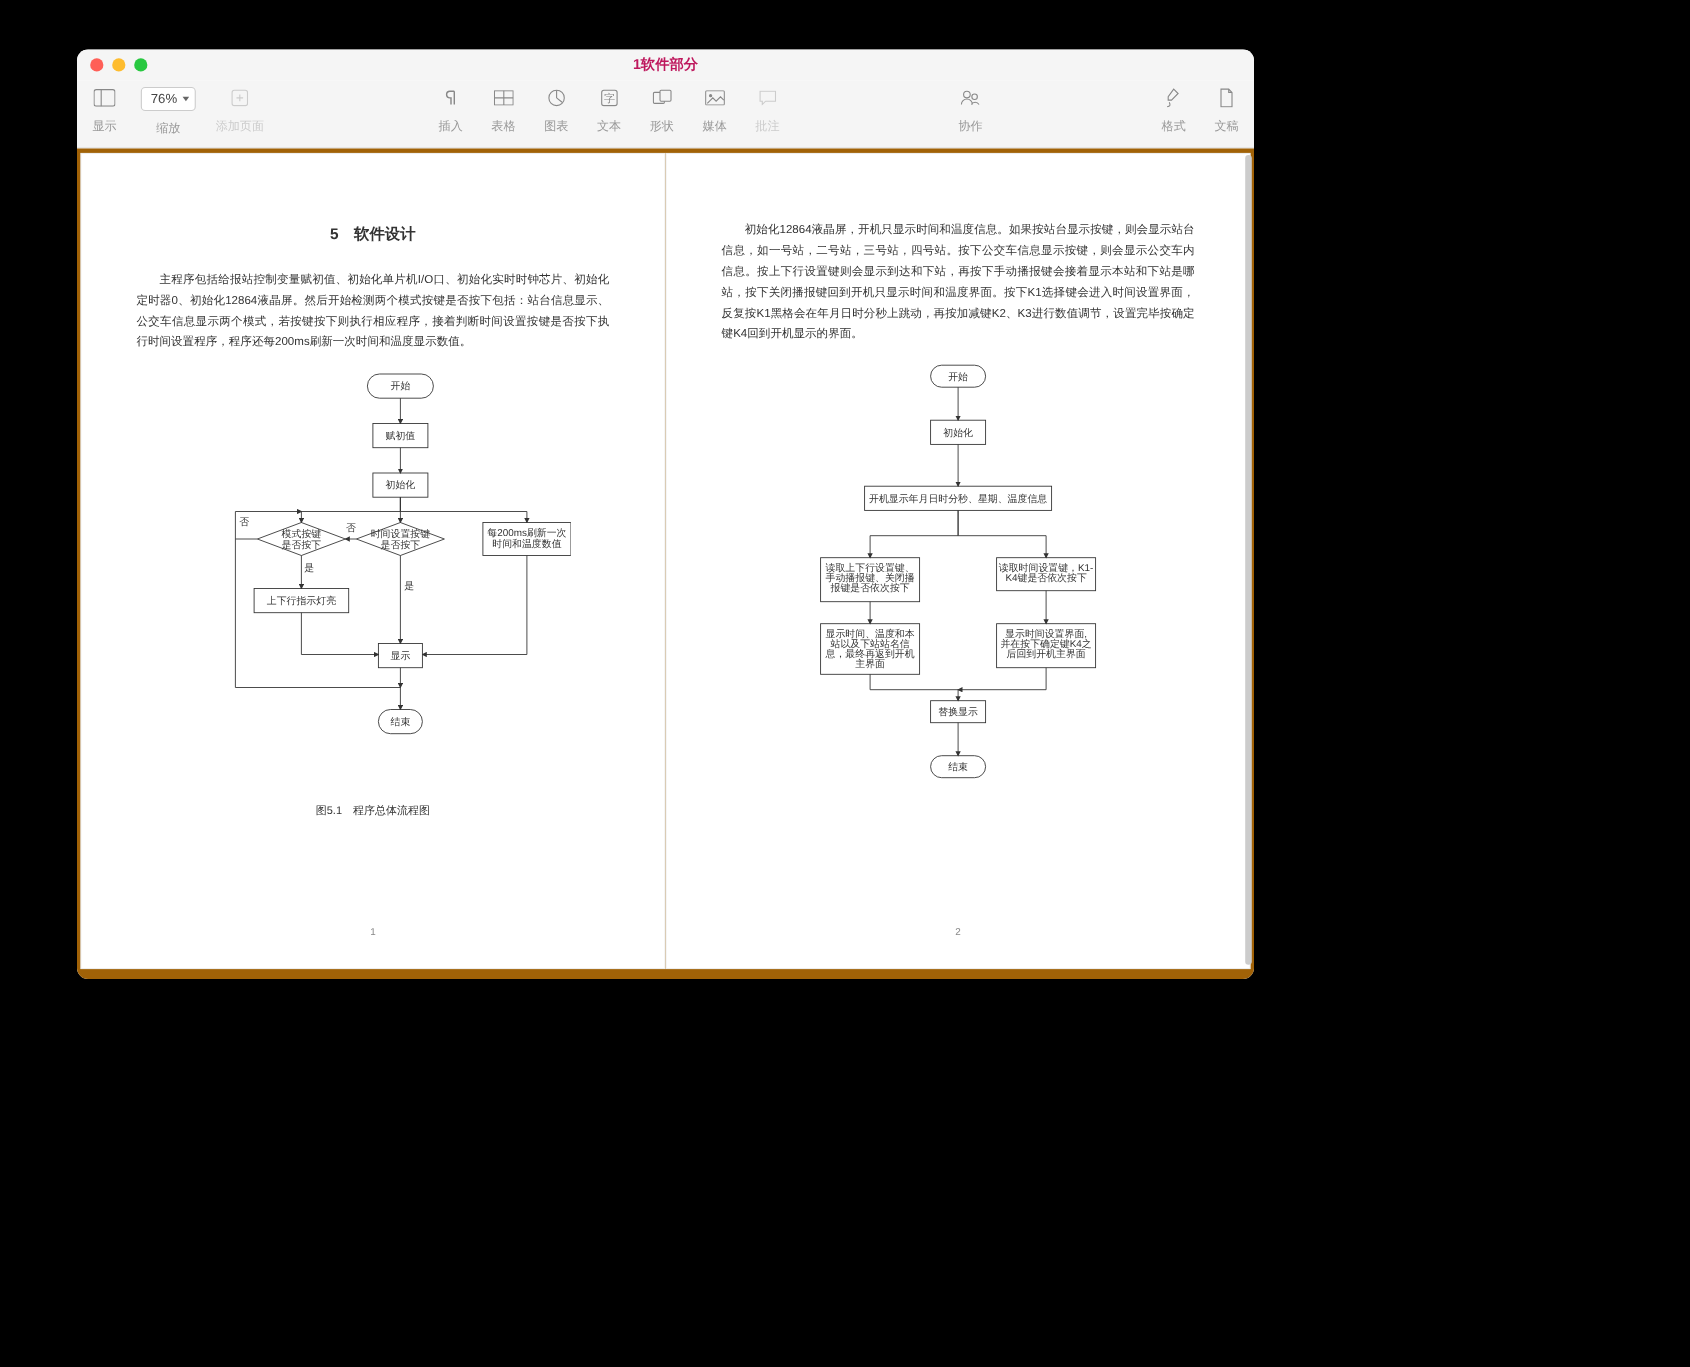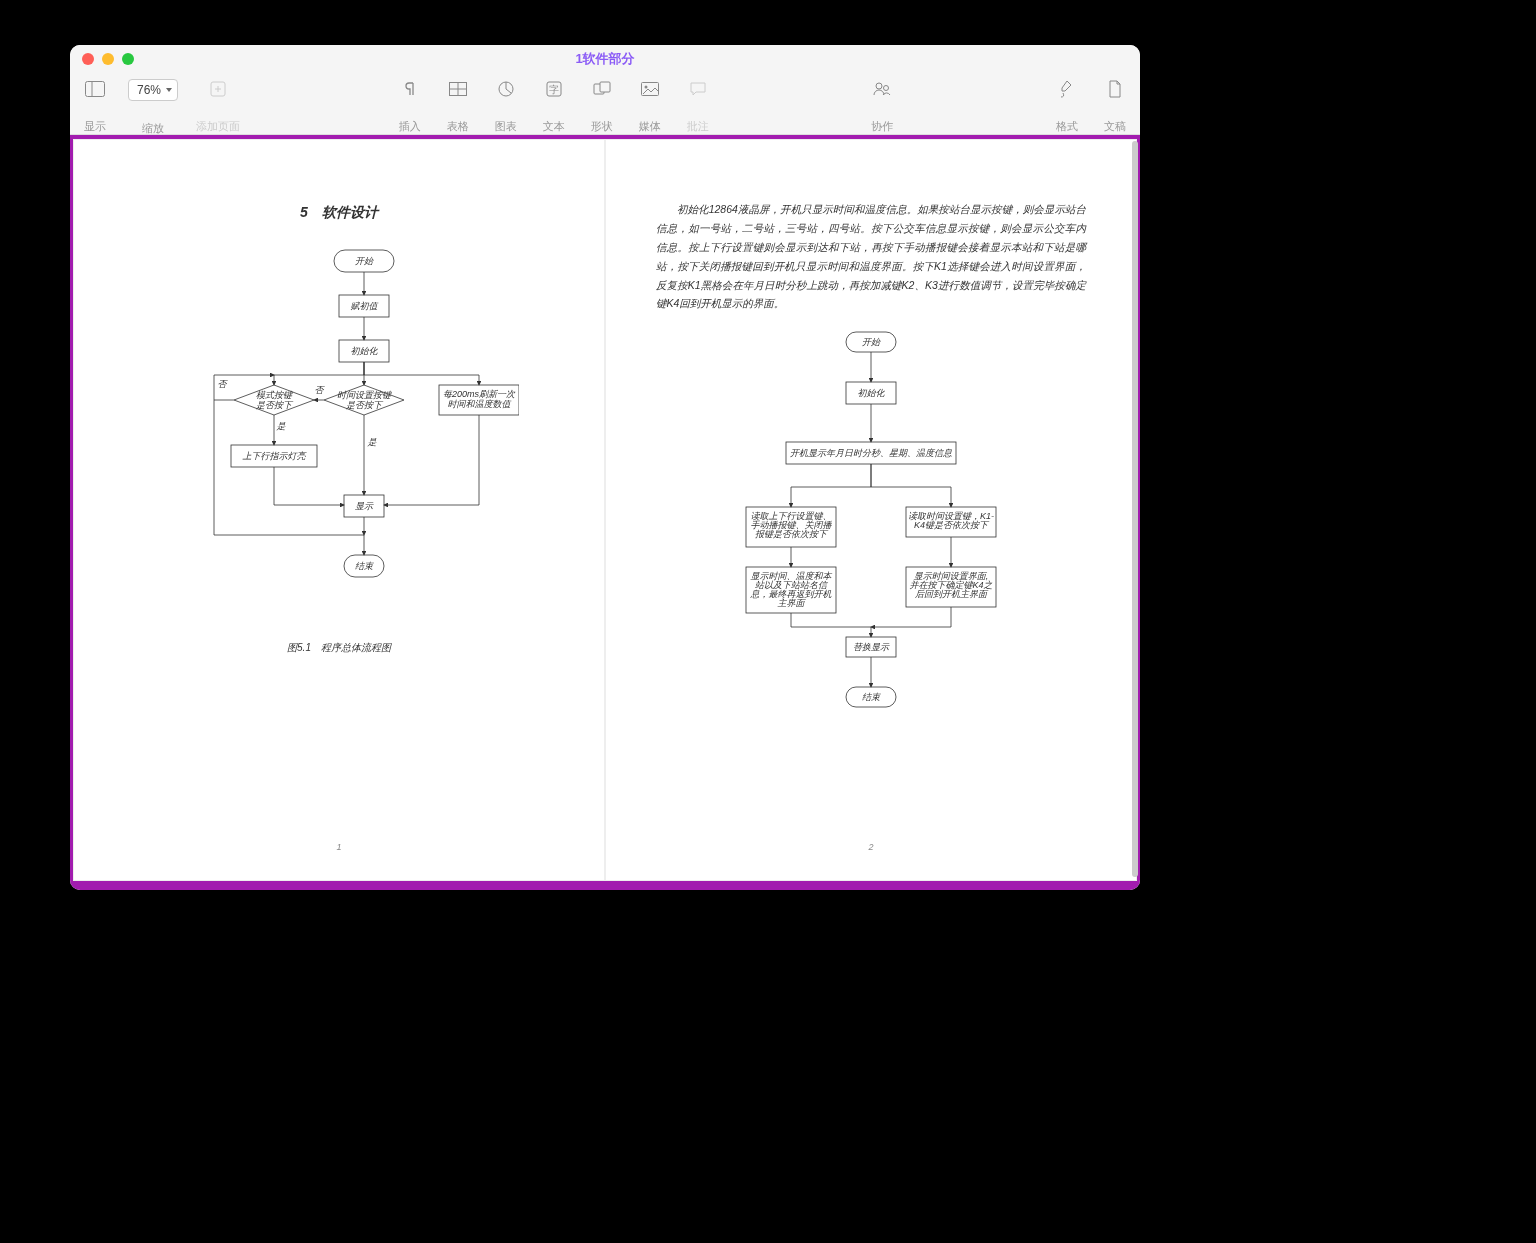--- a/index.html
+++ b/index.html
@@ -35,36 +35,36 @@
   .light { width: 12px; height: 12px; border-radius: 50%; }
   .red { background: #ff5f57; }
   .yellow { background: #febc2e; }
   .green { background: #28c840; }
   .title {
     position: absolute;
     left: 0; right: 0;
     text-align: center;
     font-size: 13px;
     font-weight: 600;
-    color: #8b5cf6;
+    color: #be185d;
   }
   .toolbar {
     height: 62px;
     background: #f5f5f5;
     border-bottom: 1px solid #ddd;
     display: flex;
     align-items: flex-start;
     padding: 6px 10px 0;
   }
   .toolbar-group { display: flex; gap: 18px; }
   .toolbar-item {
     display: flex;
     flex-direction: column;
     align-items: center;
-    gap: 20px;
+    gap: 8px;
     color: #999;
     font-size: 11px;
     min-width: 30px;
   }
   .toolbar-item .ico { height: 20px; display:flex; align-items:center; justify-content:center; color:#888;}
   .toolbar-item.disabled { color: #ccc; }
   .zoom-select {
     border: 0.5px solid #ccc;
     border-radius: 4px;
     padding: 2px 16px 2px 8px;
@@ -77,25 +77,24 @@
     align-items:center;
   }
   .zoom-select::after{
     content:""; position:absolute; right:5px; top:50%;
     width:0;height:0;border-left:3px solid transparent;border-right:3px solid transparent;
     border-top:4px solid #666; transform:translateY(-50%);
   }
   .spacer { flex: 1; }
   .content {
     flex: 1;
-    background: #a21caf;
+    background: #a16207;
     display: flex;
     overflow: hidden;
     position: relative;
-    font-style: italic;
   }
   .page {
     background: #fff;
     width: 530px;
     height: 740px;
     margin: 5px 0 0 4px;
     box-shadow: 0 0 0 1px #eee;
     padding: 60px 50px 20px;
     font-size: 10.5px;
     line-height: 1.8;
@@ -257,20 +256,21 @@
           </span>
         <span>文稿</span>
       </div>
     </div>
   </div>
 
   <div class="content">
 
     <div class="page">
       <h3>5　软件设计</h3>
+      <p class="body">主程序包括给报站控制变量赋初值、初始化单片机I/O口、初始化实时时钟芯片、初始化定时器0、初始化12864液晶屏。然后开始检测两个模式按键是否按下包括：站台信息显示、公交车信息显示两个模式，若按键按下则执行相应程序，接着判断时间设置按键是否按下执行时间设置程序，程序还每200ms刷新一次时间和温度显示数值。</p>
       <div class="flow">
         <svg width="360" height="370" viewBox="0 0 360 370">
           <defs>
               <marker id="ah" markerWidth="6" markerHeight="6" refX="5" refY="3" orient="auto">
                 <path d="M0 0 L6 3 L0 6 z" fill="#333"></path>
               </marker>
             </defs>
           <g fill="#fff" stroke="#333" stroke-width="0.8">
             <rect x="175" y="5" width="60" height="22" rx="11"></rect>
             <rect x="180" y="50" width="50" height="22"></rect>

